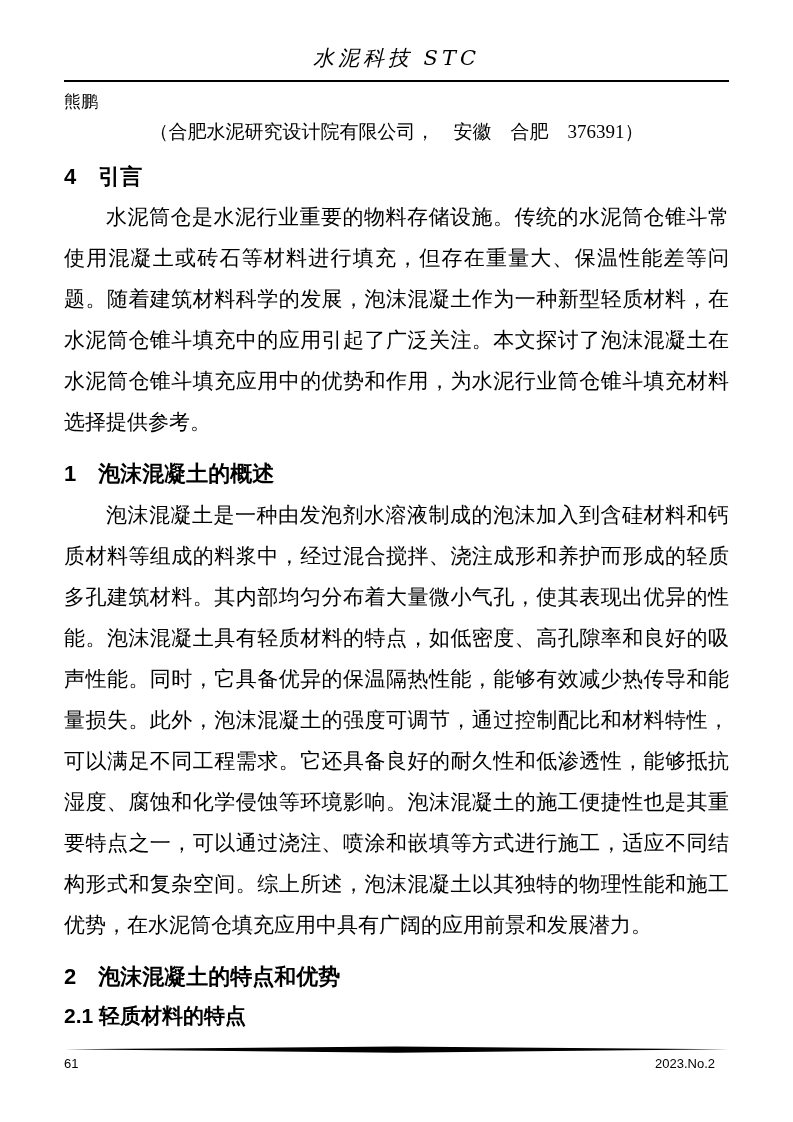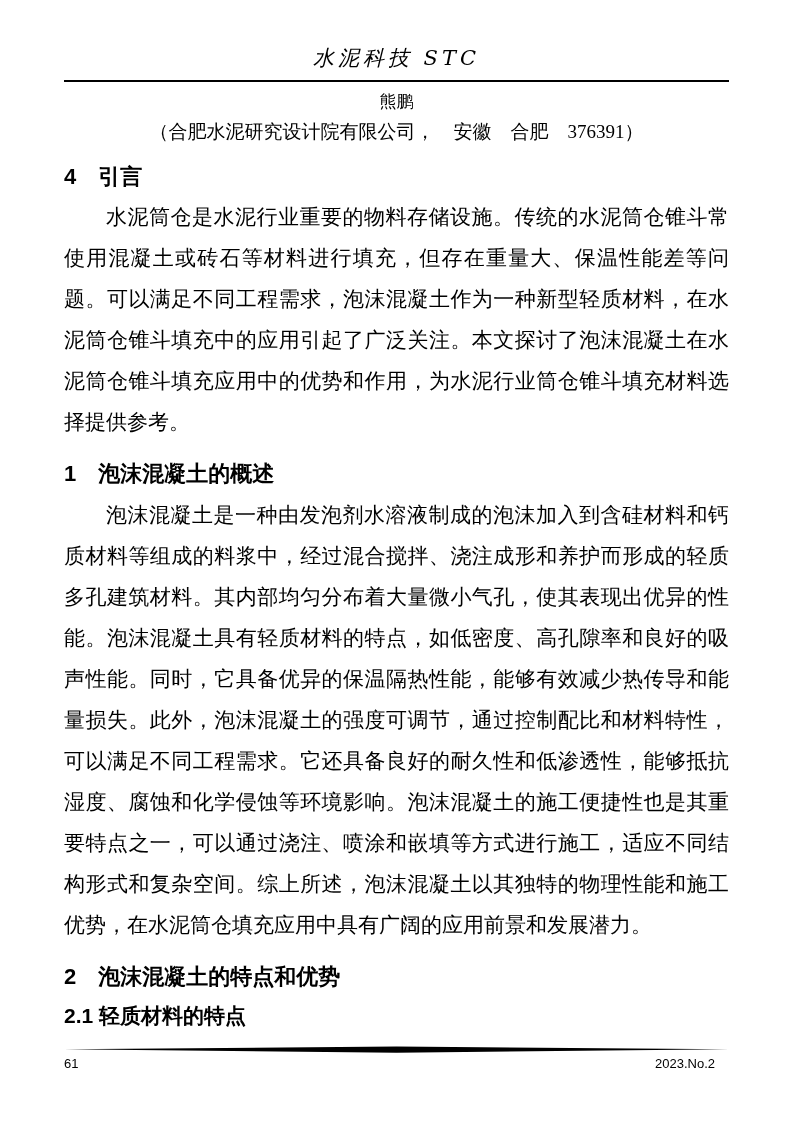--- a/index.html
+++ b/index.html
@@ -39,21 +39,20 @@
   .article-title {
     margin: 38px 0 0 0;
     text-align: center;
     font-family: "Liberation Sans", "DejaVu Sans", sans-serif;
     font-weight: 600;
     font-size: 33px;
     line-height: 1.25;
     letter-spacing: 1px;
   }
   .author-name {
-    text-align: center;
     font-size: 17px;
     line-height: 1.4;
   }
   .author-affiliation {
     margin-top: 4px;
     text-align: center;
     font-size: 19px;
     line-height: 1.45;
   }
   
@@ -118,21 +117,21 @@
 
   <hr class="header-rule">
 
 
   <div class="author-name">熊鹏</div>
 
   <div class="author-affiliation">（合肥水泥研究设计院有限公司，　安徽　合肥　376391）</div>
 
   <h2 class="section-heading">4　引言</h2>
 
-  <p class="body-paragraph">水泥筒仓是水泥行业重要的物料存储设施。传统的水泥筒仓锥斗常使用混凝土或砖石等材料进行填充，但存在重量大、保温性能差等问题。可以满足不同工程需求，泡沫混凝土作为一种新型轻质材料，在水泥筒仓锥斗填充中的应用引起了广泛关注。本文探讨了泡沫混凝土在水泥筒仓锥斗填充应用中的优势和作用，为水泥行业筒仓锥斗填充材料选择提供参考。</p>
+  <p class="body-paragraph">水泥筒仓是水泥行业重要的物料存储设施。传统的水泥筒仓锥斗常使用混凝土或砖石等材料进行填充，但存在重量大、保温性能差等问题。随着建筑材料科学的发展，泡沫混凝土作为一种新型轻质材料，在水泥筒仓锥斗填充中的应用引起了广泛关注。本文探讨了泡沫混凝土在水泥筒仓锥斗填充应用中的优势和作用，为水泥行业筒仓锥斗填充材料选择提供参考。</p>
 
   <h2 class="section-heading">1　泡沫混凝土的概述</h2>
 
   <p class="body-paragraph">泡沫混凝土是一种由发泡剂水溶液制成的泡沫加入到含硅材料和钙质材料等组成的料浆中，经过混合搅拌、浇注成形和养护而形成的轻质多孔建筑材料。其内部均匀分布着大量微小气孔，使其表现出优异的性能。泡沫混凝土具有轻质材料的特点，如低密度、高孔隙率和良好的吸声性能。同时，它具备优异的保温隔热性能，能够有效减少热传导和能量损失。此外，泡沫混凝土的强度可调节，通过控制配比和材料特性，可以满足不同工程需求。它还具备良好的耐久性和低渗透性，能够抵抗湿度、腐蚀和化学侵蚀等环境影响。泡沫混凝土的施工便捷性也是其重要特点之一，可以通过浇注、喷涂和嵌填等方式进行施工，适应不同结构形式和复杂空间。综上所述，泡沫混凝土以其独特的物理性能和施工优势，在水泥筒仓填充应用中具有广阔的应用前景和发展潜力。</p>
 
   <h2 class="section-heading">2　泡沫混凝土的特点和优势</h2>
 
   <h3 class="subsection-heading">2.1 轻质材料的特点</h3>
 
   <div class="footer-rule-wrap">

